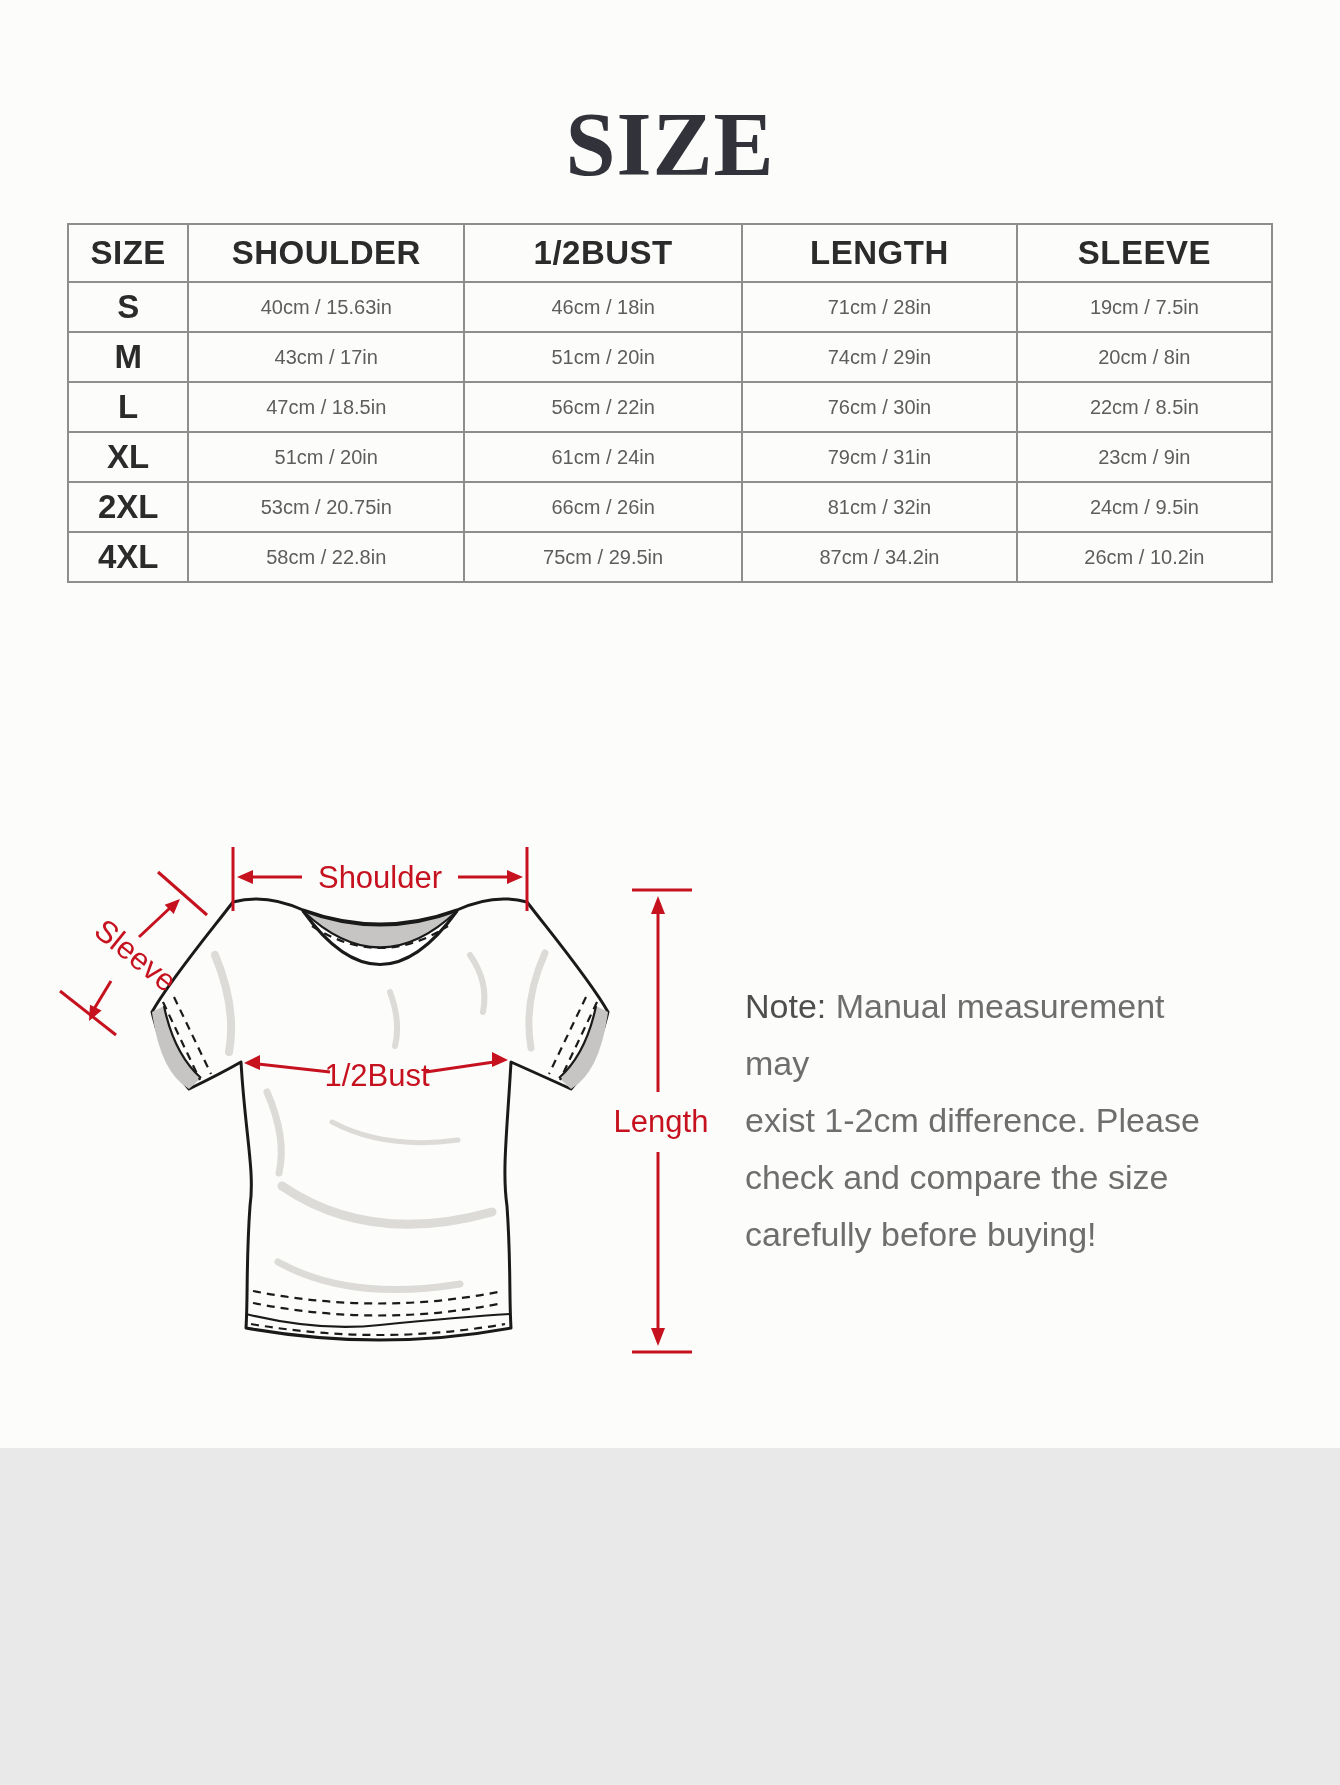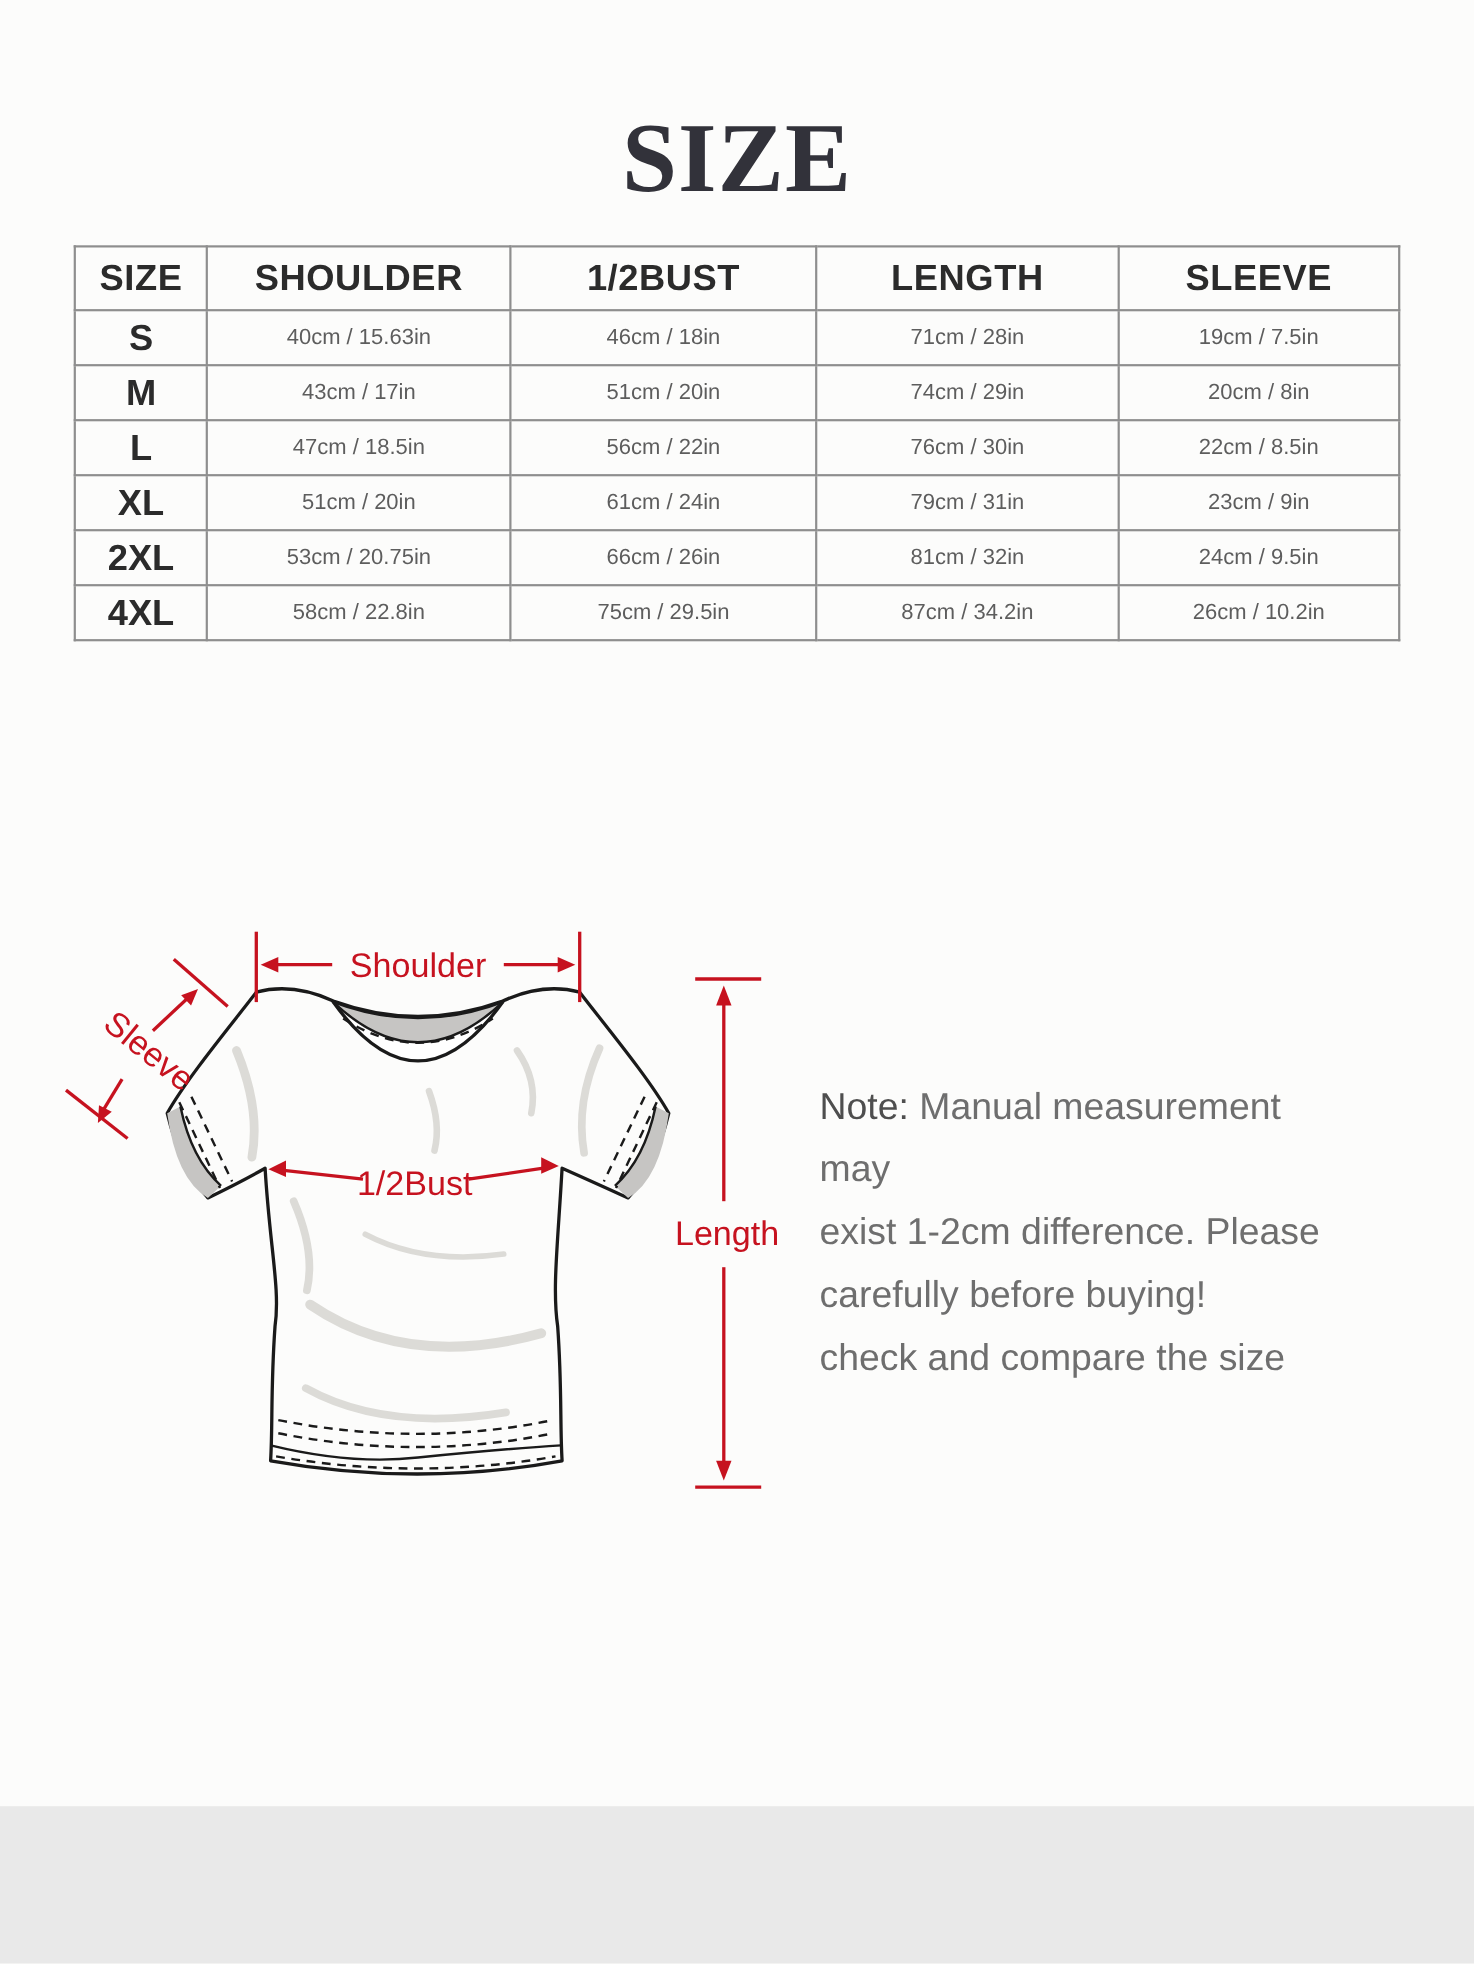--- a/index.html
+++ b/index.html
@@ -11,21 +11,21 @@
     --title_color:#32323a;
     --note_text:#6e6e6e;
     --note_label:#4e4e4e;
     --shirt_outline:#1a1a1a;
     --shirt_shadow:#c6c5c3;
     --wrinkle:#dcdbd7;
   }
   html,body{margin:0;padding:0;}
   body{background:#e9e9e9;font-family:"Liberation Sans",sans-serif;}
   .page{
-    position:relative;width:1340px;height:1642px;margin:0 auto;
+    position:relative;width:1340px;height:1448px;margin:0 auto;
     background:var(--page_bg,#fcfcfb);overflow:hidden;
   }
   .title{
     position:absolute;top:100px;left:0;width:100%;
     text-align:center;
     font-family:"Liberation Serif",serif;
     font-weight:bold;font-size:90px;line-height:1;
     color:var(--title_color,#32323a);
     letter-spacing:1px;
   }
@@ -232,17 +232,17 @@
         <polygon class="rh" points="618,606 611,588 625,588"></polygon>
         <path class="rl" d="M592,612 H652"></path>
         <text class="rt" x="621" y="392" text-anchor="middle">Length</text>
       </g>
     </g>
   </svg>
 
   <div class="note">
     <div><b>Note:</b> <span>Manual measurement may</span></div>
     <div>exist 1-2cm difference. Please</div>
+    <div>check and compare the size</div>
     <div>carefully before buying!</div>
-    <div>check and compare the size</div>
   </div>
 
 </div>
 
 </body></html>

